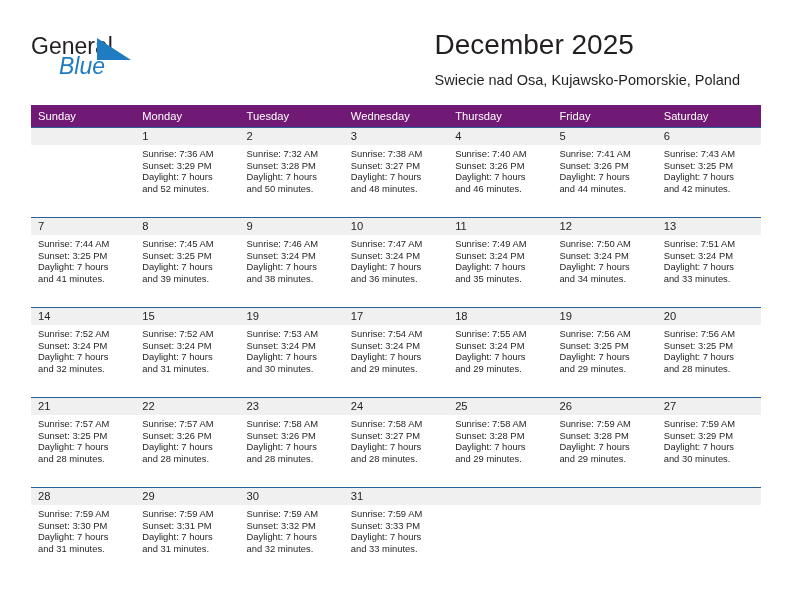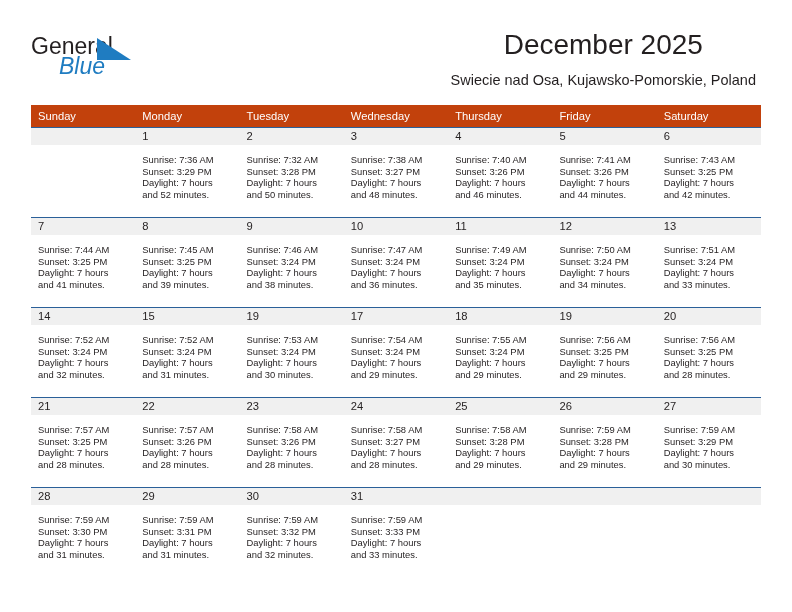--- a/index.html
+++ b/index.html
@@ -56,23 +56,23 @@
   }
   .logo-flag {
     position: absolute;
     left: 66px;
     top: 5px;
     width: 34px;
     height: 22px;
   }
   .title-wrap {
     position: absolute;
-    right: 36px;
+    right: 52px;
     top: 28px;
-    text-align: center;
+    text-align: left;
   }
   .cal-title {
     font-size: 28px;
     color: #231f20;
     line-height: 34px;
     white-space: nowrap;
   }
   .cal-subtitle {
     font-size: 14.5px;
     color: #231f20;
@@ -84,21 +84,21 @@
   
   .cal {
     position: absolute;
     left: 31px;
     top: 105px;
     width: 730px;
     border-collapse: collapse;
     table-layout: fixed;
   }
   .cal th {
-    background: #c2410c;
+    background: #701a75;
     color: #ffffff;
     font-size: 11.2px;
     font-weight: normal;
     text-align: left;
     padding: 5px 0 5px 7px;
     height: 11px;
     border: none;
   }
   .cal td {
     width: 104.28px;
@@ -123,21 +123,21 @@
     line-height: 17px;
     padding-left: 7px;
     font-size: 11.2px;
     color: #231f20;
     box-sizing: border-box;
   }
   .daynum-band.blank {
     color: transparent;
   }
   .info {
-    padding: 9px 4px 0 7px;
+    padding: 3px 4px 0 7px;
     font-size: 9.4px;
     line-height: 11.6px;
     color: #231f20;
   }
   .info div {
     white-space: nowrap;
   }
 </style>
 </head>
 <body>

